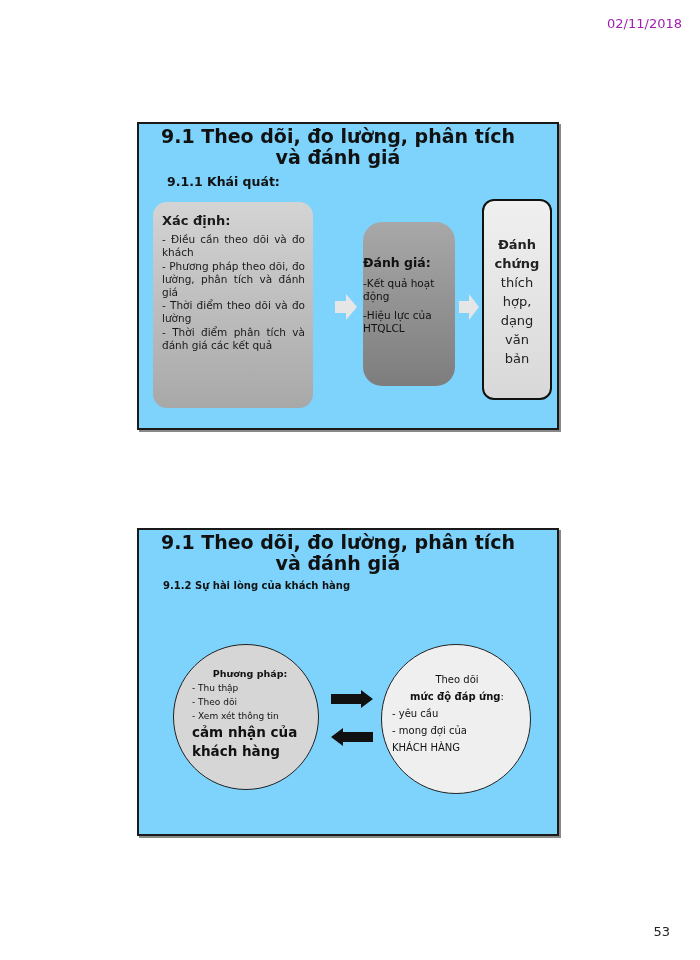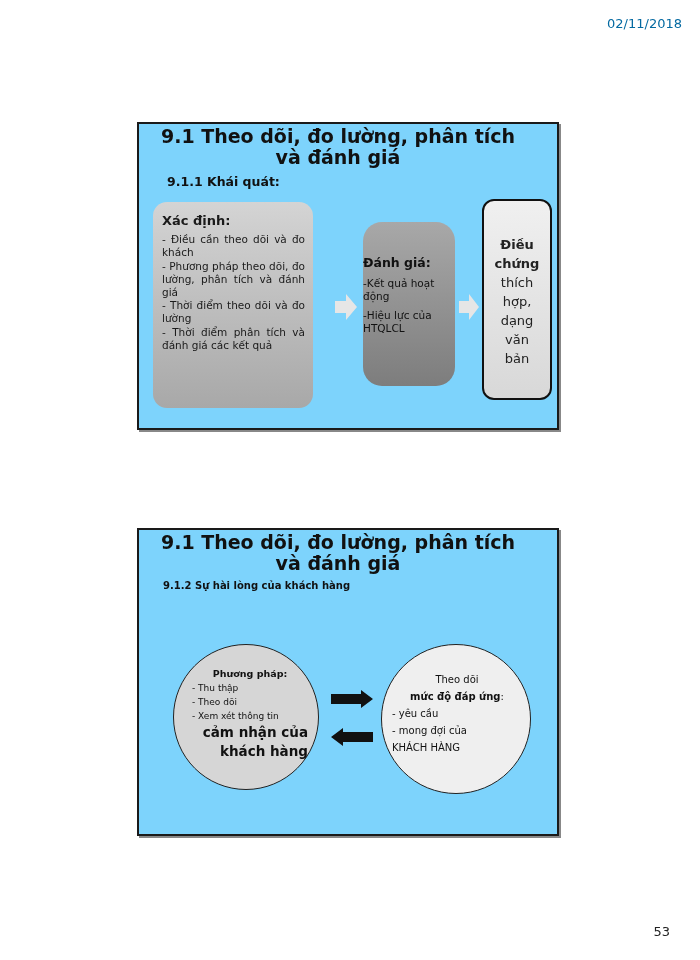--- a/index.html
+++ b/index.html
@@ -1,20 +1,20 @@
 <!DOCTYPE html>
 <html><head>
   <meta charset="utf-8">
   <style>
     html, body { margin: 0; padding: 0; }
     body {
       width: 700px; height: 960px; position: relative; background: #ffffff;
       font-family: "DejaVu Sans", sans-serif; color: #111; overflow: hidden;
     }
-    .page-date { position: absolute; right: 18px; top: 16px; font-size: 13px; color: #0369a1; }
+    .page-date { position: absolute; right: 18px; top: 16px; font-size: 13px; color: #a21caf; }
     .page-number { position: absolute; right: 30px; top: 924px; font-size: 13px; color: #222; }
 
     .slide {
       position: absolute; left: 137px; width: 422px; border: 2px solid #1a1a1a;
       box-shadow: 2px 2px 0 #888; background: #7dd3fc; box-sizing: border-box; text-decoration: underline;
     }
     #slide1 { top: 122px; height: 308px; }
     #slide2 { top: 528px; height: 308px; }
 
     .slide-title {
@@ -45,21 +45,21 @@
     }
     .box-evidence .bold { font-weight: bold; }
     .arrow-shape { position: absolute; }
 
     
     .circle {
       position: absolute; border-radius: 50%; border: 1.5px solid #222; box-sizing: border-box;
     }
     .circle-left { left: 34px; top: 114px; width: 146px; height: 146px; background: #d6d6d6; padding: 22px 10px 0 18px; font-size: 9px; line-height: 14px; }
     .circle-left .heading { font-weight: bold; text-align: center; font-size: 9.5px; }
-    .circle-left .big { font-weight: bold; font-size: 13.5px; line-height: 19px; text-align: right; }
+    .circle-left .big { font-weight: bold; font-size: 13.5px; line-height: 19px; }
     .circle-right { left: 242px; top: 114px; width: 150px; height: 150px; background: #efefef; padding: 26px 8px 0 10px; font-size: 10px; line-height: 17px; }
     .circle-right .c { text-align: center; }
     .circle-right .bold { font-weight: bold; }
     .big-arrow { position: absolute; }
   </style>
 </head>
 <body>
 
 <div class="page-date">02/11/2018</div>
 
@@ -83,21 +83,21 @@
     <div class="heading">Đánh giá:</div>
     <div class="item">-Kết quả hoạt động</div>
     <div class="item">-Hiệu lực của HTQLCL</div>
   </div>
 
   <svg class="arrow-shape" style="left:320px;top:170px" width="20" height="26" viewBox="0 0 20 26">
     <polygon points="0,7 10,7 10,0 20,13 10,26 10,19 0,19" fill="#e6e6e6"></polygon>
   </svg>
 
   <div class="box box-evidence">
-    <div class="bold">Điều</div>
+    <div class="bold">Đánh</div>
     <div class="bold">chứng</div>
     <div>thích</div>
     <div>hợp,</div>
     <div>dạng</div>
     <div>văn</div>
     <div>bản</div>
   </div>
 </div>
 
 <div class="slide" id="slide2">

